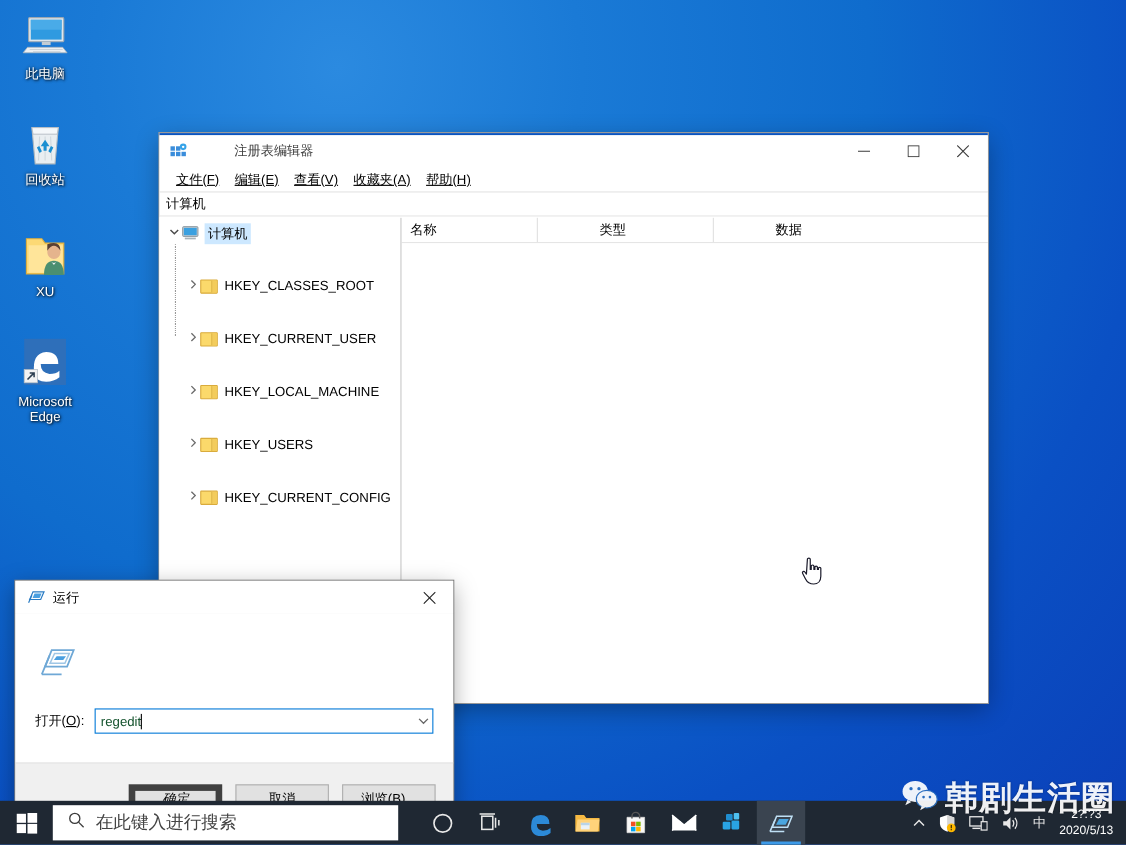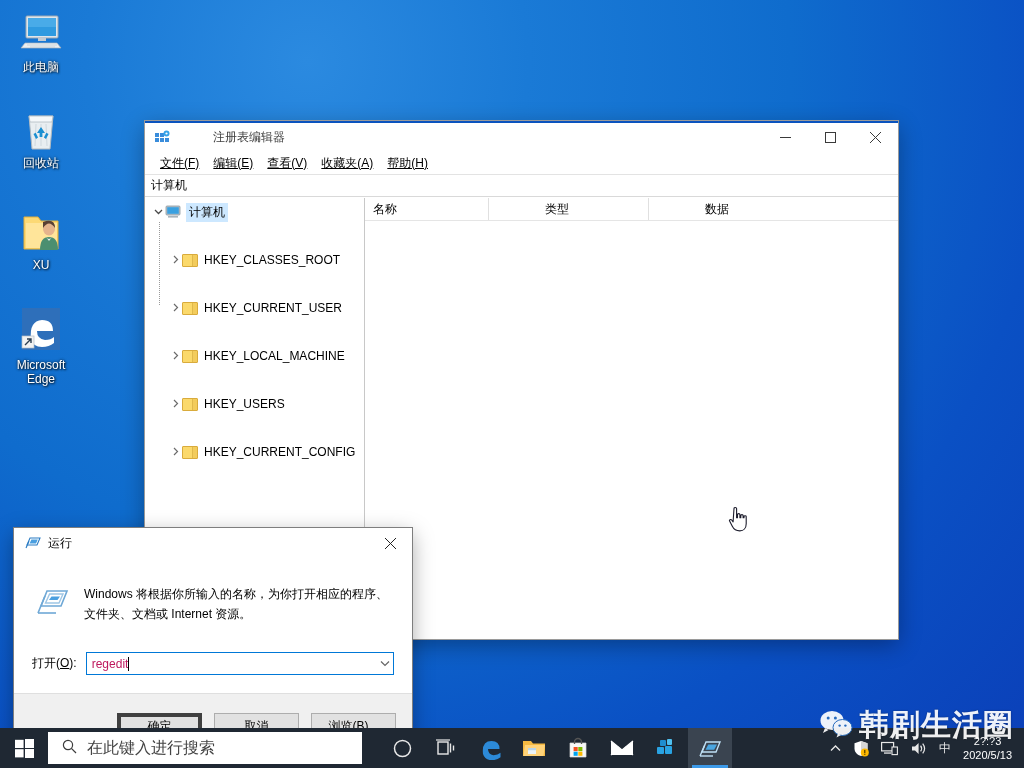--- a/index.html
+++ b/index.html
@@ -260,21 +260,21 @@
     height: 23px;
     border: 1px solid #0078d7;
     background: #fff;
     display: flex;
     align-items: center;
     box-sizing: border-box;
   }
   .run-combo .val {
     flex: 1;
     font-size: 12px;
-    color: #be185d;
+    color: #14532d;
     padding-left: 5px;
     position: relative;
   }
   .caret {
     display: inline-block;
     width: 1px;
     height: 14px;
     background: #000;
     vertical-align: -3px;
     margin-left: 0px;
@@ -302,21 +302,21 @@
     font-size: 12px;
     color: #000;
     background: #e1e1e1;
     border: 1px solid #adadad;
     display: flex;
     align-items: center;
     justify-content: center;
     box-sizing: border-box;
     font-family: "Liberation Sans", sans-serif;
   }
-  .dlgbtn.default { border: 4px solid #404040; }
+  .dlgbtn.default { border: 6px solid #404040; font-style: italic; }
   .dlgbtn u { text-decoration: underline; }
 
   
   #taskbar {
     position: absolute;
     left: 0; bottom: 0;
     width: 1024px;
     height: 40px;
     background: #1f2833;
     display: flex;
@@ -628,21 +628,20 @@
       <div class="run-desc-row">
         <div class="run-bigicon">
           <svg width="34" height="30" viewBox="0 0 34 30">
             <path d="M5 20 L11 5 H31 L25 20 Z" fill="none" stroke="#6fa8d6" stroke-width="1.6"></path>
             <path d="M9.5 17 L13.6 8 H27 L23 17 Z" fill="none" stroke="#9fc6e5" stroke-width="1.4"></path>
             <path d="M13 14 L15.5 10.5 H24 L21.5 14 Z" fill="#4a9fe0"></path>
             <path d="M2 27 L9 10" stroke="#6fa8d6" stroke-width="1.6" fill="none"></path>
             <path d="M2 27 H20" stroke="#6fa8d6" stroke-width="1.6" fill="none"></path>
           </svg>
         </div>
-        <div class="run-desc">Windows 将根据你所输入的名称，为你打开相应的程序、文件夹、文档或 Internet 资源。</div>
       </div>
 
       <div class="run-open-row">
         <div class="run-open-label"><span>打开(</span><u>O</u><span>):</span></div>
         <div class="run-combo">
           <div class="val"><span>regedit</span><span class="caret"></span></div>
           <div class="arrow">
             <svg width="10" height="7" viewBox="0 0 10 7">
                 <polyline points="1,1.5 5,5.5 9,1.5" fill="none" stroke="#666" stroke-width="1.2"></polyline>
               </svg>

